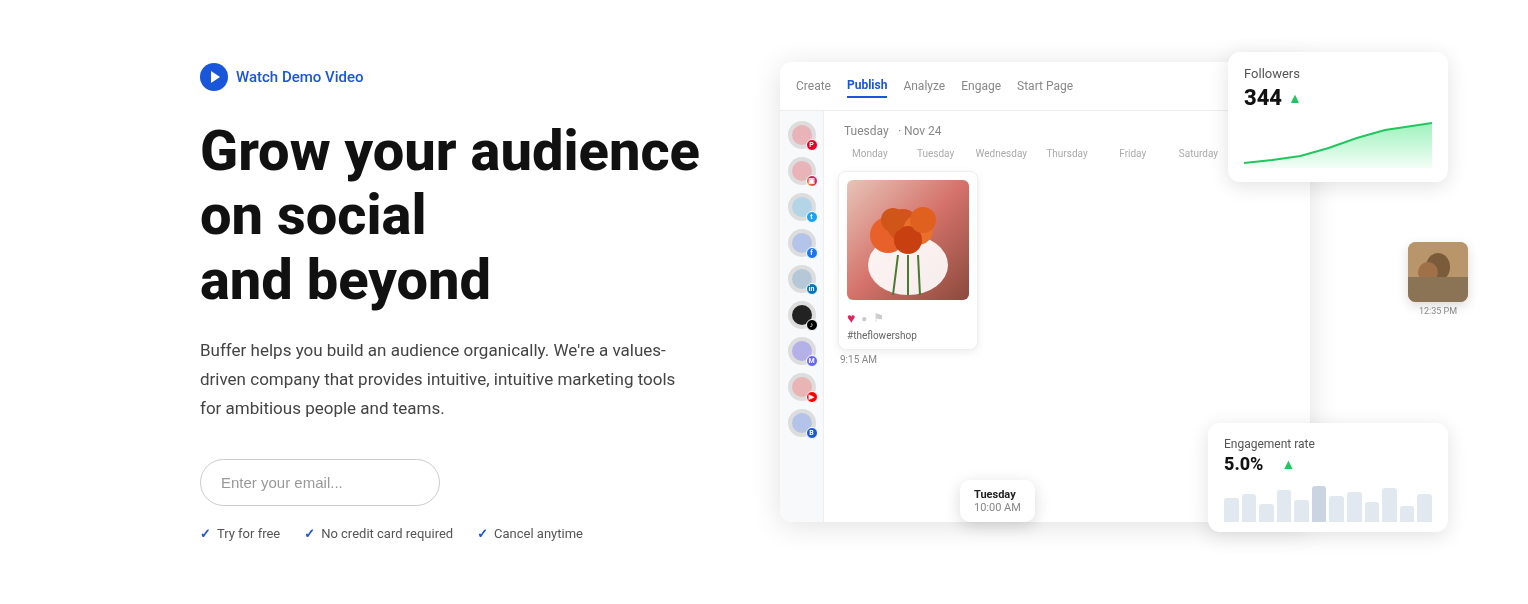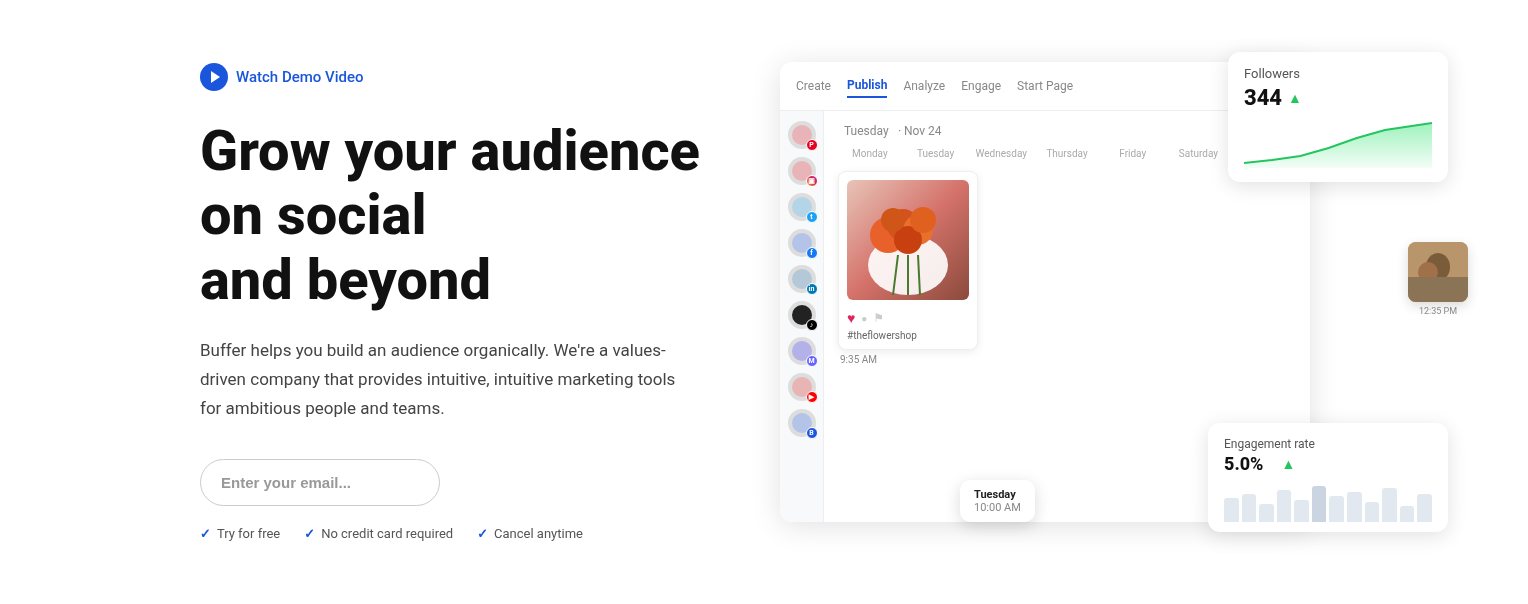--- a/index.html
+++ b/index.html
@@ -77,21 +77,20 @@
     .email-input {
       flex: 1;
       max-width: 240px;
       padding: 14px 20px;
       border: 1.5px solid #ccc;
       border-radius: 50px;
       font-size: 15px;
       color: #888;
       outline: none;
       background: #fff;
-      font-weight: bold;
     }
     .email-input::placeholder { color: #999; }
     .cta-button {
       padding: 14px 28px;
       background: #1a56db;
       color: #fff;
       font-size: 16px;
       font-weight: 600;
       border: none;
       border-radius: 50px;
@@ -527,21 +526,21 @@
               </svg>
             </div>
             <div class="post-actions">
               <span class="heart-icon">♥</span>
               <span class="dot-icon">●</span>
               <span class="flag-icon">⚑</span>
             </div>
             <div class="post-caption">#theflowershop</div>
           </div>
 
-          <div style="font-size:10px;color:#888;margin-top:4px;margin-left:2px;">9:35 AM</div>
+          <div style="font-size:10px;color:#888;margin-top:4px;margin-left:2px;">9:15 AM</div>
         </div>
       </div>
     </div>
 
     <div class="schedule-bubble">
       <div class="day">Tuesday</div>
       <div class="time">10:00 AM</div>
     </div>
 
     <div class="followers-card">

